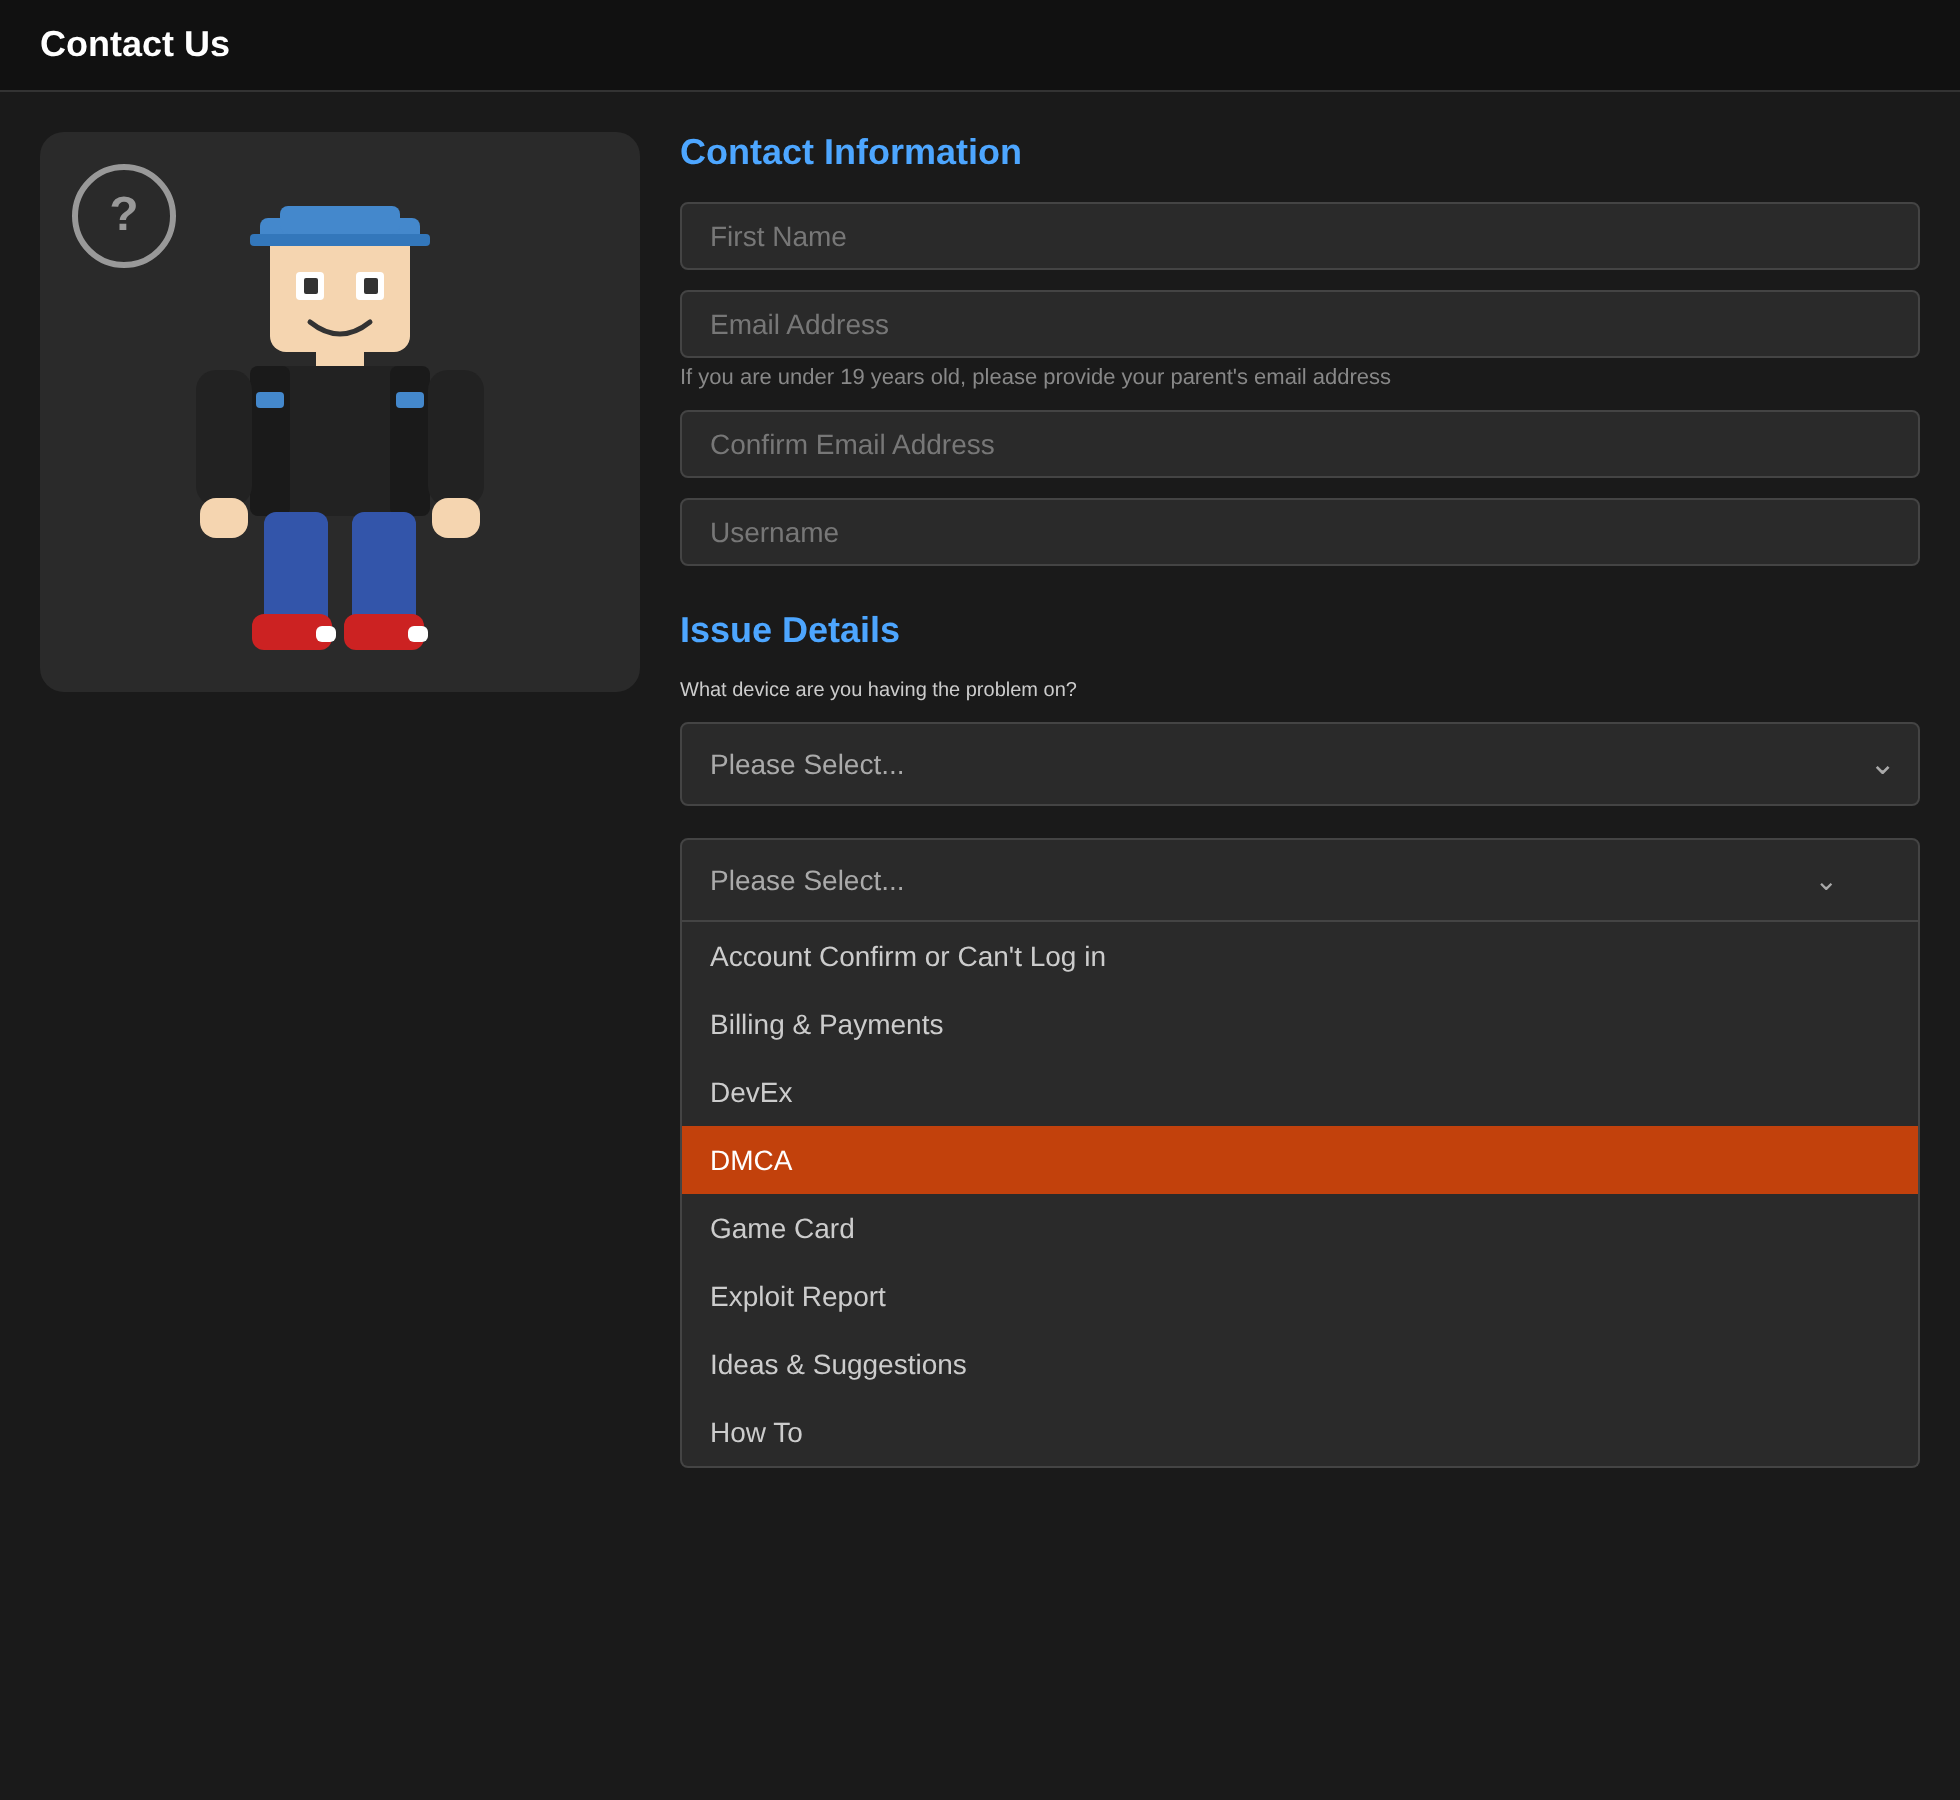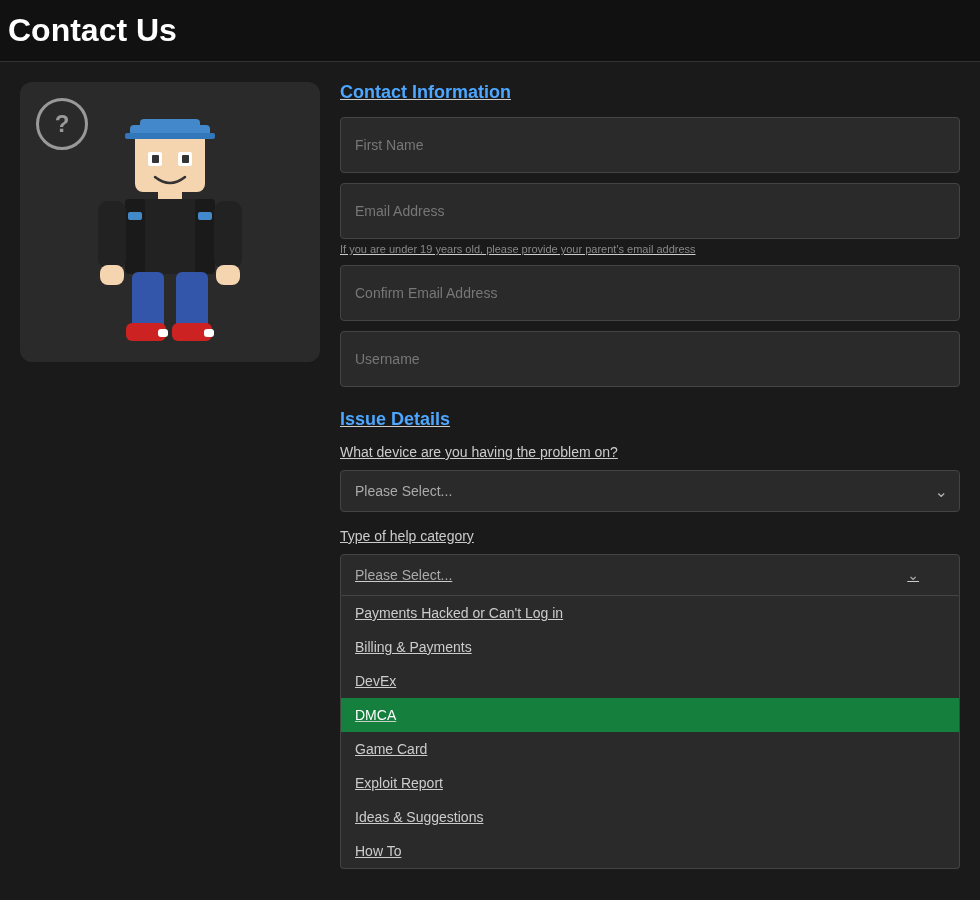--- a/index.html
+++ b/index.html
@@ -12,23 +12,23 @@
       background-color: #1a1a1a;
       color: #cccccc;
       font-family: Arial, sans-serif;
       width: 980px;
       min-height: 900px;
     }
 
     .page-title {
       background-color: #111111;
       color: #ffffff;
-      font-size: 32px;
+      font-size: 18px;
       font-weight: bold;
-      padding: 12px 8px;
+      padding: 12px 20px;
       border-bottom: 1px solid #333;
     }
 
     .main-content {
       display: flex;
       padding: 20px;
       gap: 20px;
     }
 
     .avatar-panel {
@@ -68,38 +68,37 @@
     }
 
     
     .avatar-svg {
       width: 100%;
       height: 100%;
     }
 
     .form-panel {
       flex: 1;
-      text-decoration: underline;
     }
 
     .section-title {
       color: #4da6ff;
       font-size: 18px;
       font-weight: bold;
       margin-bottom: 14px;
     }
 
     .form-input {
       width: 100%;
       background-color: #2a2a2a;
       border: 1px solid #444;
       border-radius: 4px;
       color: #aaaaaa;
       font-size: 14px;
-      padding: 19px 14px;
+      padding: 8px 14px;
       margin-bottom: 10px;
       outline: none;
     }
 
     .form-input::placeholder {
       color: #777;
     }
 
     .hint-text {
       color: #888;
@@ -107,21 +106,21 @@
       margin-top: -6px;
       margin-bottom: 10px;
     }
 
     .issue-section {
       margin-top: 12px;
     }
 
     .device-question {
       color: #cccccc;
-      font-size: 14px;
+      font-size: 10px;
       margin-bottom: 10px;
     }
 
     .select-wrapper {
       position: relative;
       width: 100%;
       margin-bottom: 16px;
     }
 
     .select-input {
@@ -183,21 +182,21 @@
     }
 
     .dropdown-item {
       padding: 9px 14px;
       font-size: 14px;
       color: #cccccc;
       cursor: pointer;
     }
 
     .dropdown-item.selected {
-      background-color: #15803d;
+      background-color: #c2410c;
       color: #ffffff;
     }
   </style>
 </head>
 <body>
 
 <div class="page-title">Contact Us</div>
 
 <div class="main-content">
 
@@ -265,29 +264,28 @@
 
       <div class="device-question">What device are you having the problem on?</div>
 
       <div class="select-wrapper">
         <select class="select-input">
           <option>Please Select...</option>
         </select>
         <span class="select-chevron">⌄</span>
       </div>
 
-      <div class="type-label">Type of help category</div>
 
       <div class="dropdown-container">
         <div class="dropdown-selected">
           <span>Please Select...</span>
           <span>⌄</span>
         </div>
         <div class="dropdown-list" id="category-list">
-        <div class="dropdown-item">Payments Hacked or Can't Log in</div>
+        <div class="dropdown-item">Account Confirm or Can't Log in</div>
             <div class="dropdown-item">Billing &amp; Payments</div>
             <div class="dropdown-item">DevEx</div>
             <div class="dropdown-item selected">DMCA</div>
             <div class="dropdown-item">Game Card</div>
             <div class="dropdown-item">Exploit Report</div>
             <div class="dropdown-item">Ideas &amp; Suggestions</div>
             <div class="dropdown-item">How To</div>
           </div>
       </div>
     </div>

